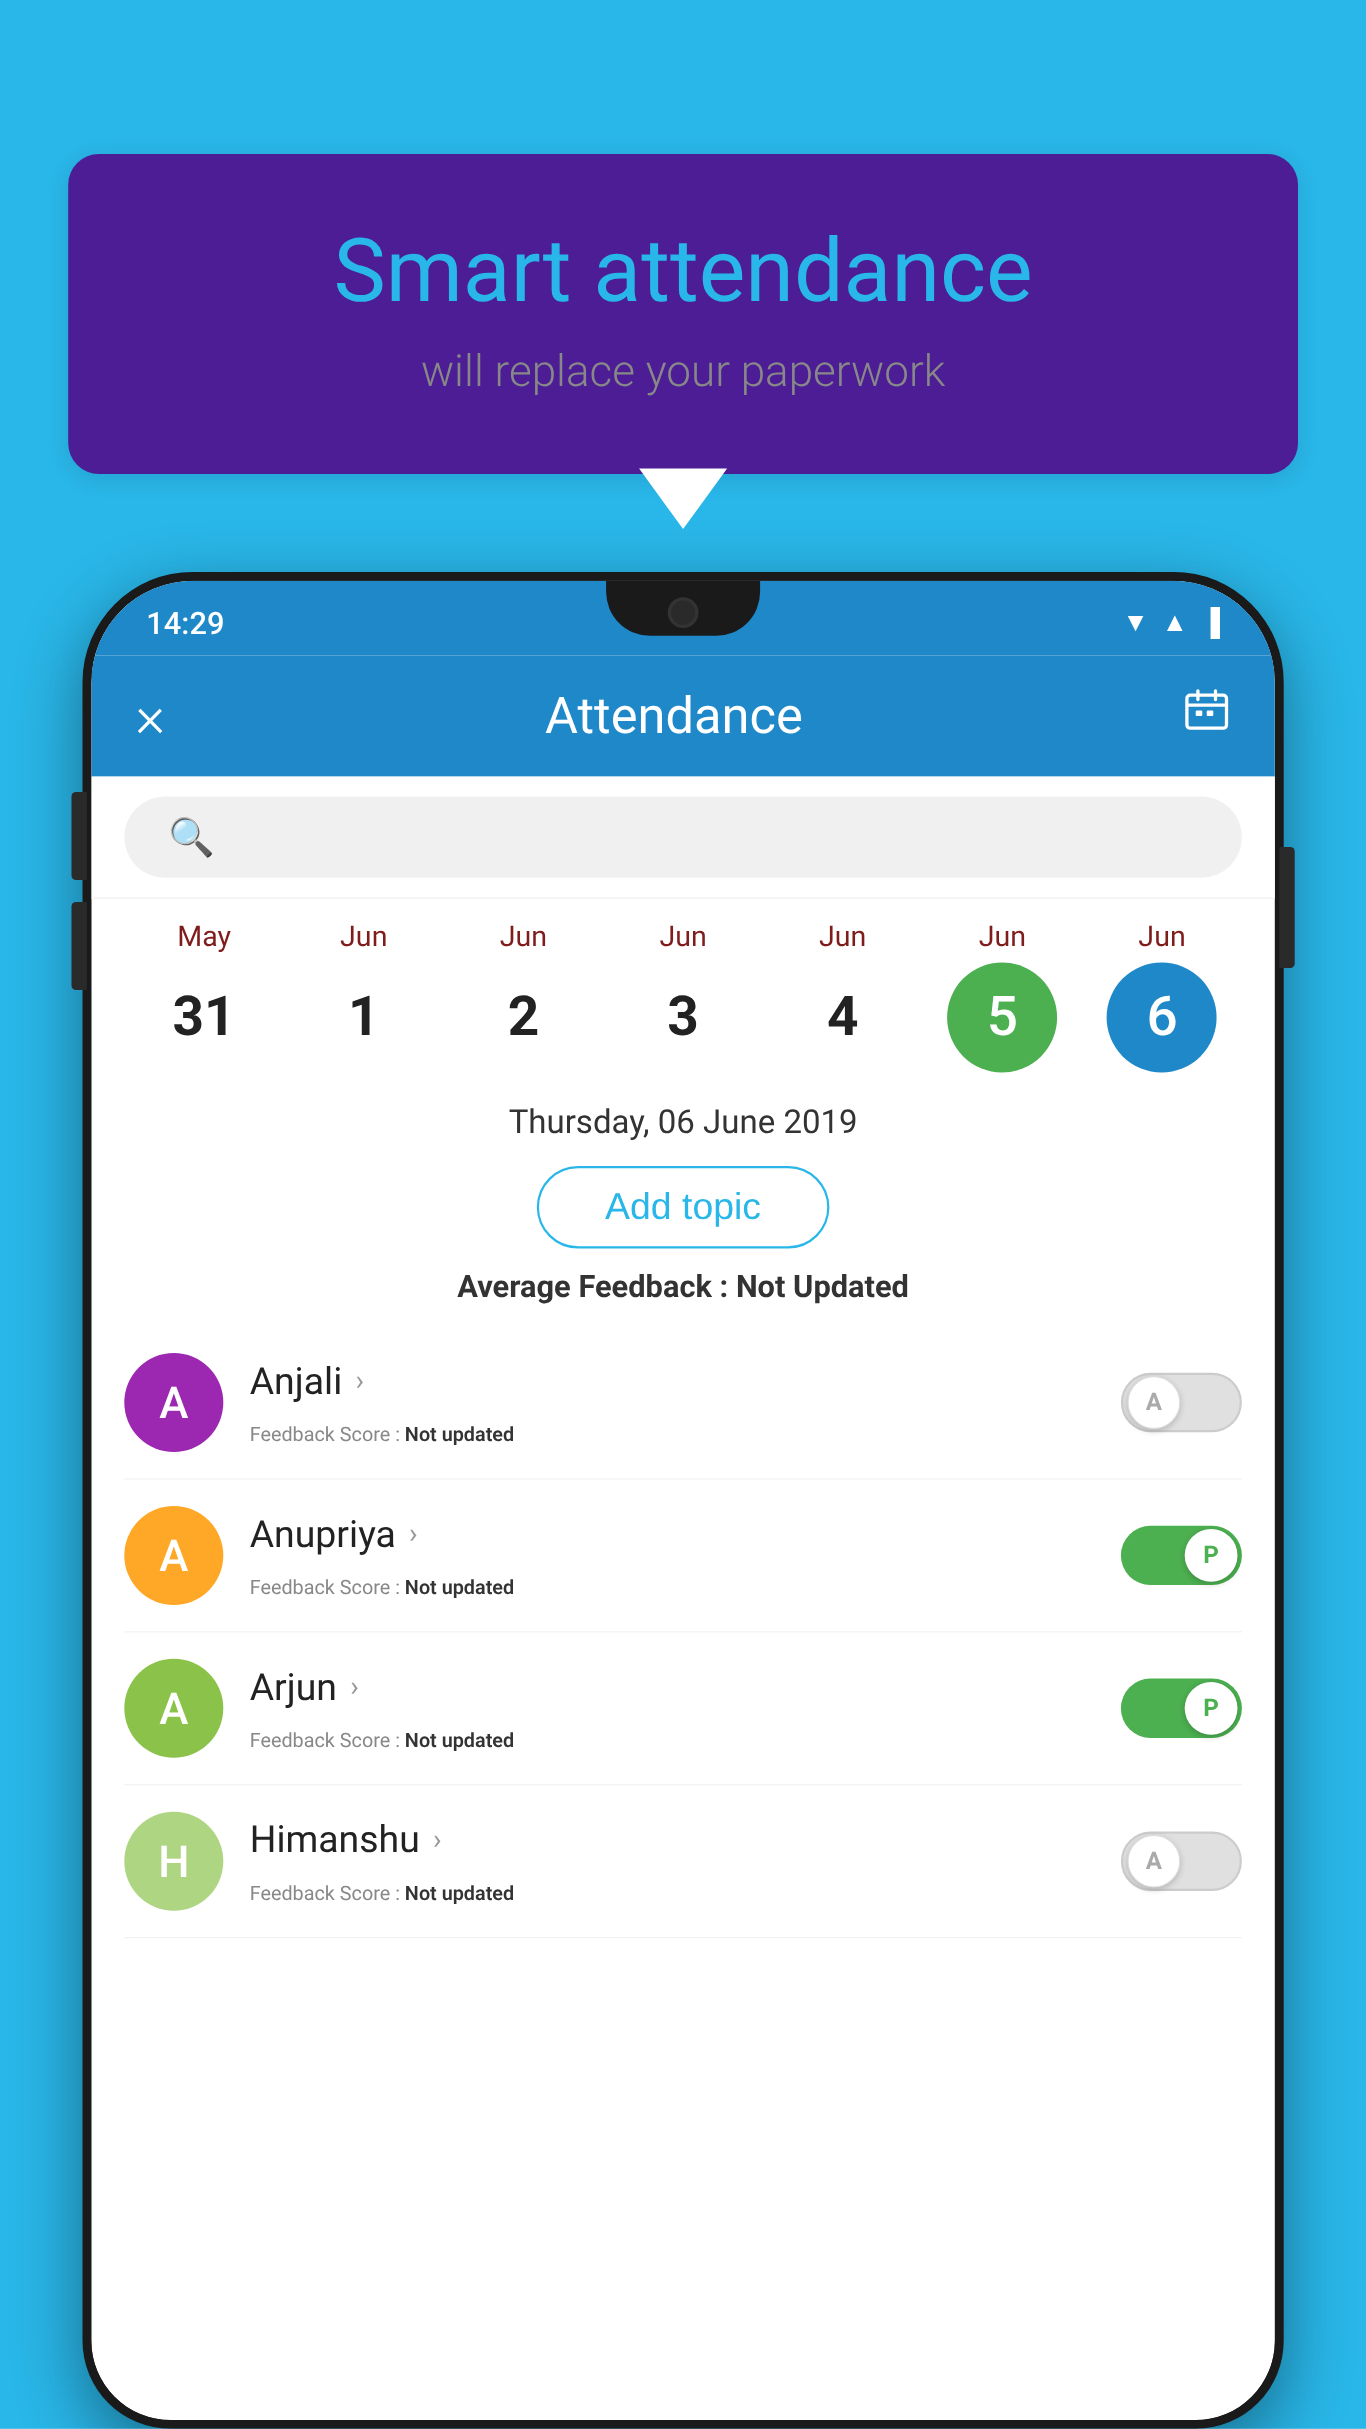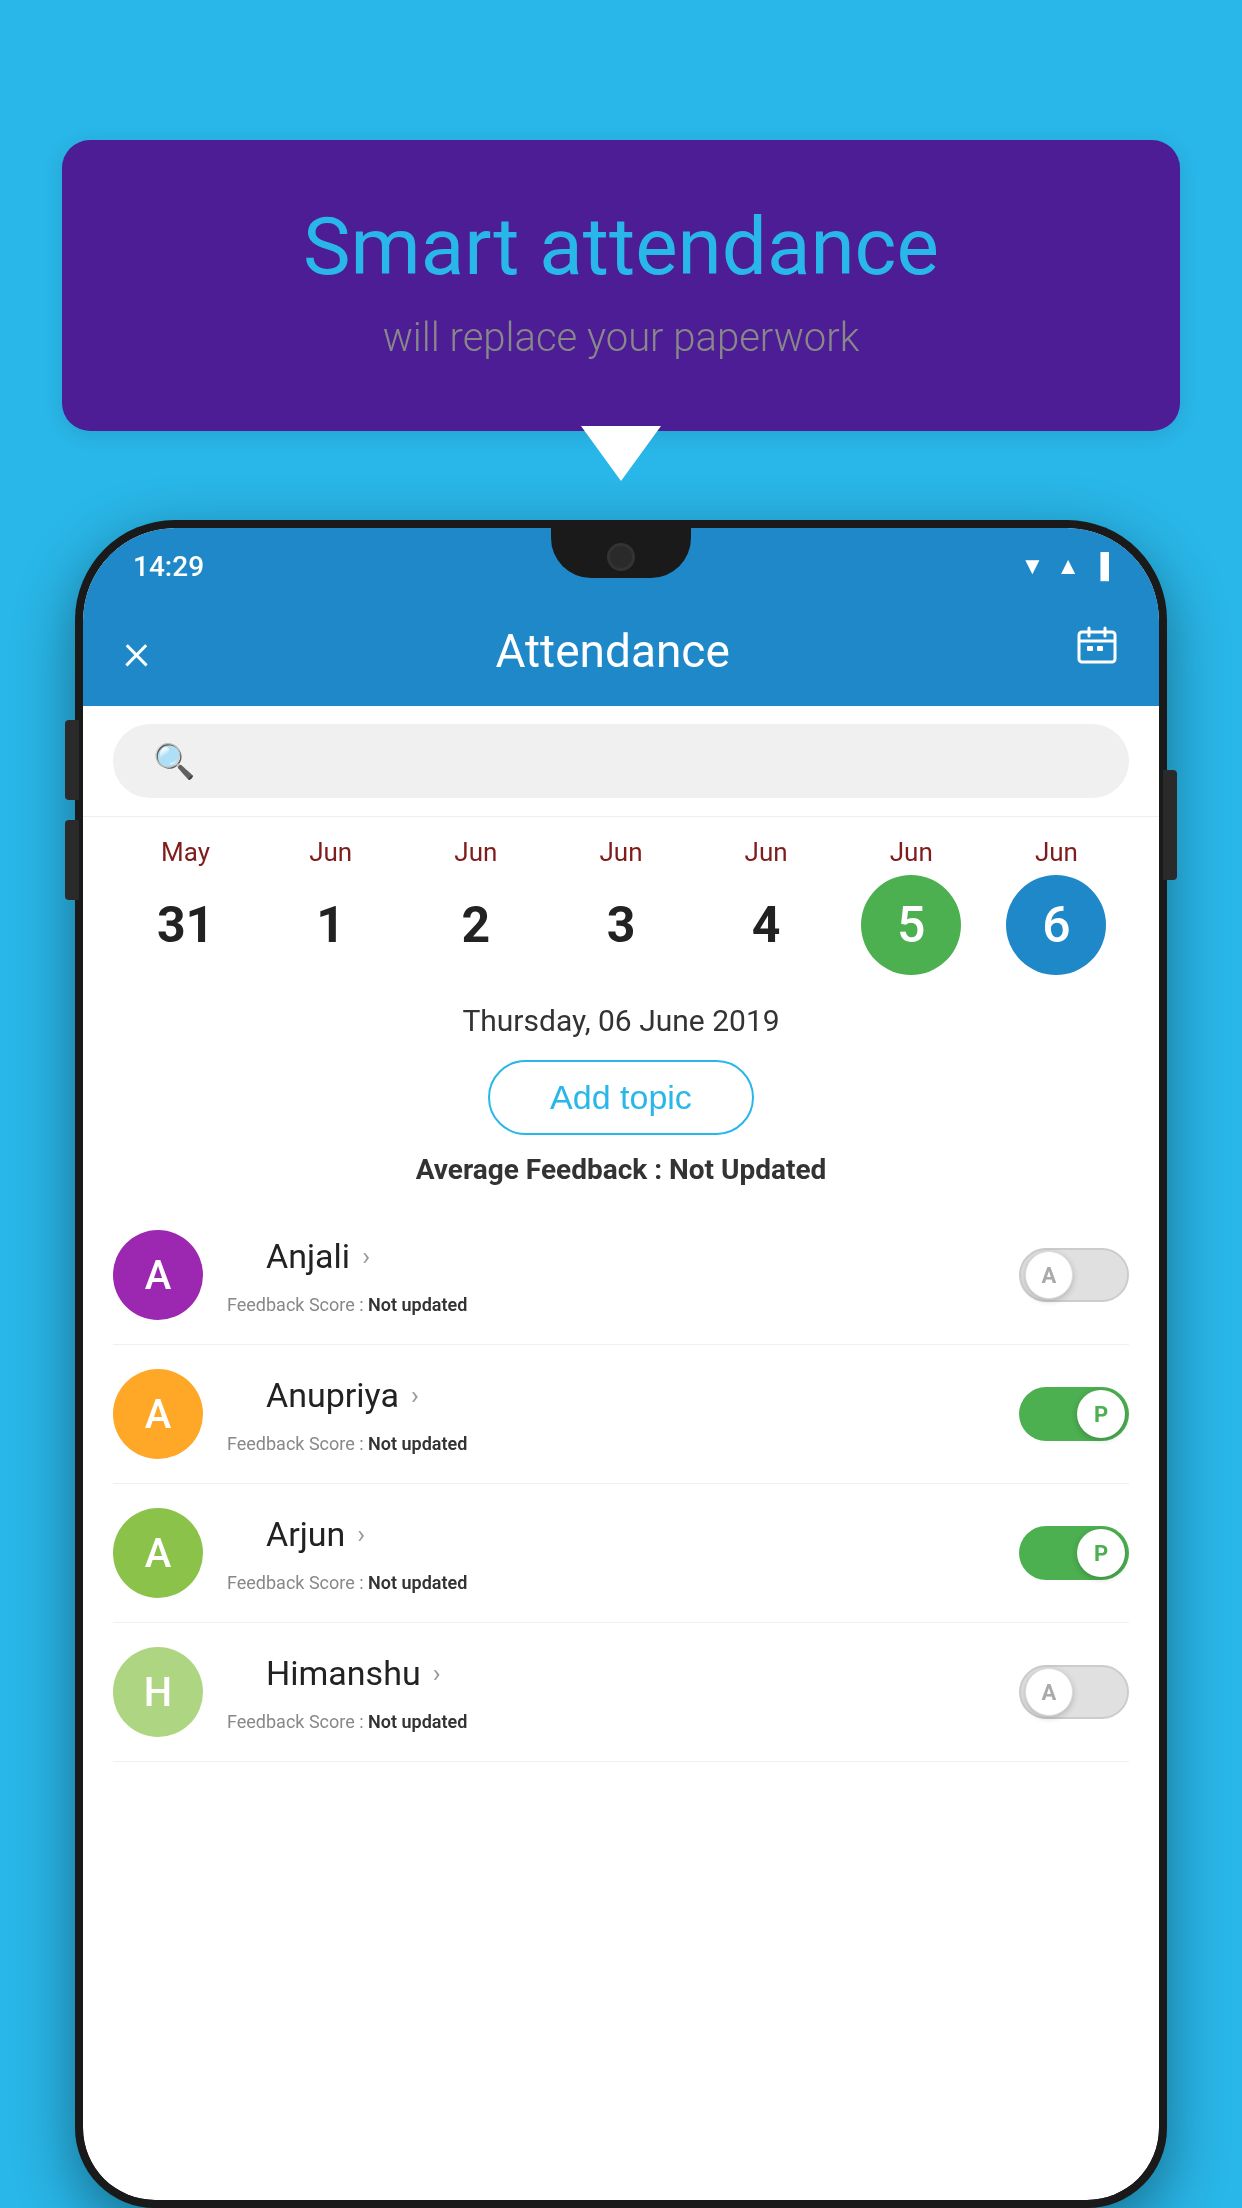--- a/index.html
+++ b/index.html
@@ -290,21 +290,20 @@
     .student-info {
       flex: 1;
     }
     .student-name {
       font-size: 34px;
       color: #222;
       font-weight: 400;
       display: flex;
       align-items: center;
       gap: 12px;
-      margin-left: 39px;
     }
     .chevron {
       font-size: 26px;
       color: #999;
     }
     .feedback-score {
       font-size: 18px;
       color: #888;
       margin-top: 18px;
     }

